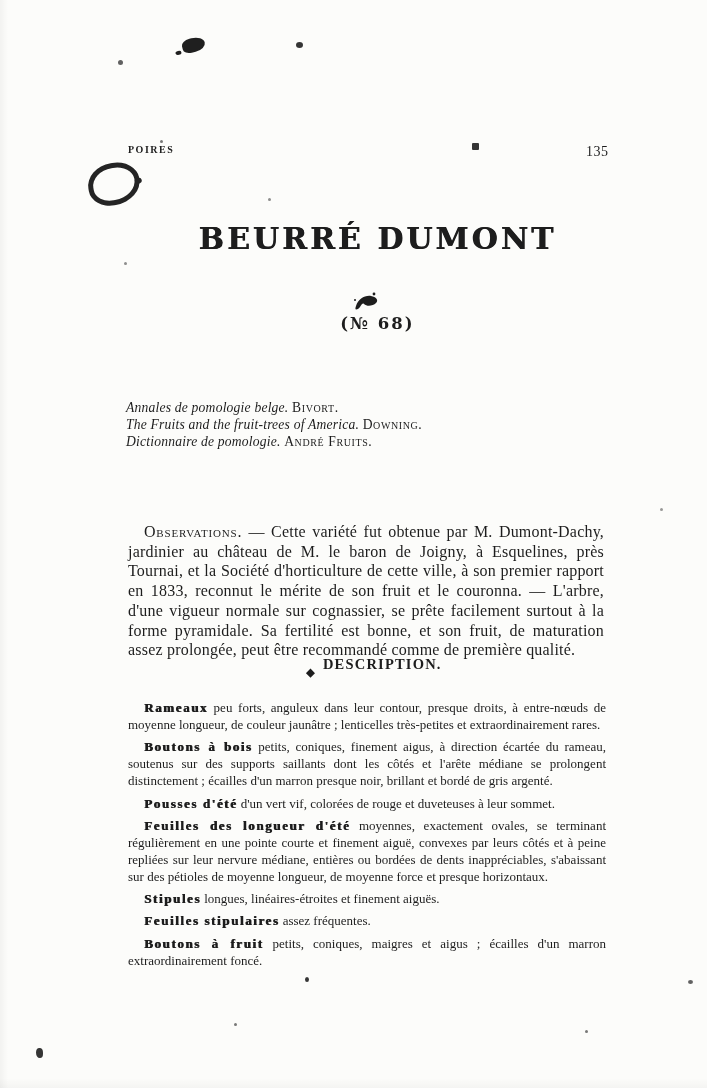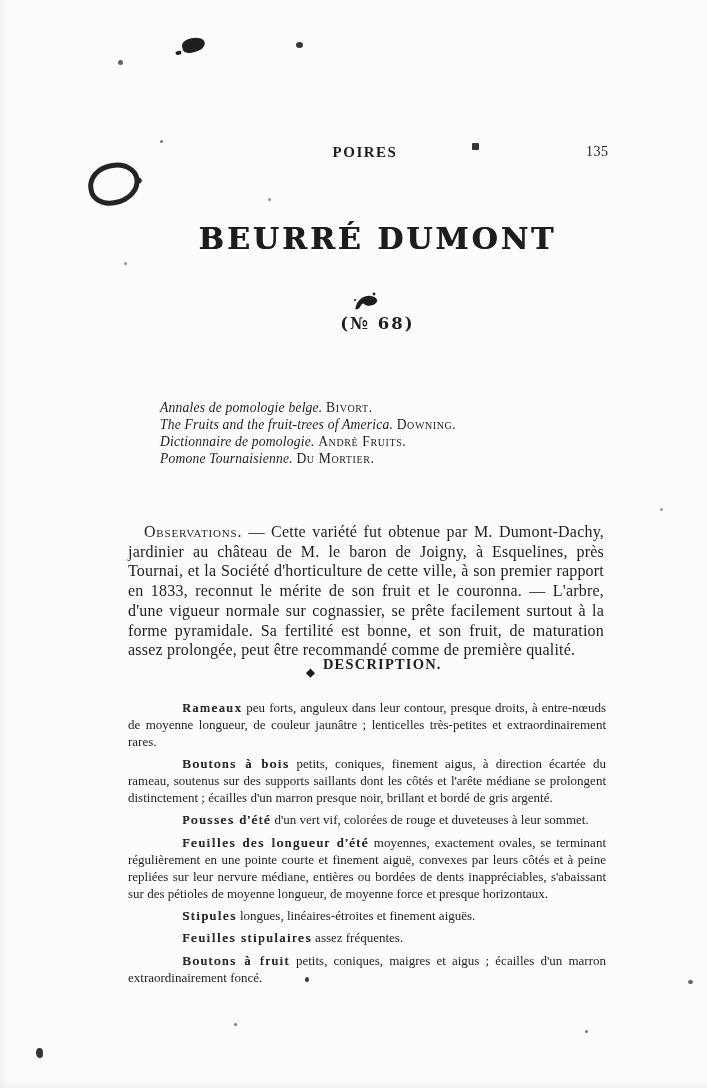--- a/index.html
+++ b/index.html
@@ -10,21 +10,21 @@
   }
   .page::before{
     content:""; position:absolute; inset:0; pointer-events:none;
     background:linear-gradient(90deg, rgba(0,0,0,.04), rgba(0,0,0,0) 8px),
                linear-gradient(0deg, rgba(0,0,0,.03), rgba(0,0,0,0) 10px);
   }
 
   
   .running-title{
     position:absolute; top:144px; left:128px; width:474px;
-    text-align:center; font-size:15px; font-weight:bold; letter-spacing:1.5px;
+    font-size:10px; font-weight:bold; letter-spacing:1.5px;
   }
   .page-number{
     position:absolute; top:144px; left:586px;
     font-size:14px; font-weight:normal; letter-spacing:.5px;
   }
 
   
   .title{
     position:absolute; top:221px; left:24px; width:707px; text-align:center;
     font-family:"DejaVu Serif","Liberation Serif",serif;
@@ -33,21 +33,21 @@
   }
   .title-ornament{ position:absolute; top:291px; left:352px; width:30px; height:24px; }
   .number-line{
     position:absolute; top:314px; left:24px; width:707px; text-align:center;
     font-family:"DejaVu Serif","DejaVu Sans","Liberation Serif",serif;
     font-size:16.5px; font-weight:bold; letter-spacing:2px;
   }
 
   
   .refs{
-    position:absolute; top:399px; left:160px;
+    position:absolute; top:399px; left:126px;
     font-size:13.6px; line-height:17px; font-style:italic; letter-spacing:.2px;
   }
   .refs .author{ font-style:normal; font-variant:small-caps; letter-spacing:.6px; }
 
   
   .observations{
     position:absolute; top:506px; left:128px; width:476px;
     font-size:16px; line-height:19.7px; text-align:justify; text-indent:16px;
     letter-spacing:.2px;
   }
@@ -58,23 +58,22 @@
     position:absolute; top:656px; left:24px; width:707px; text-align:center;
     font-size:14.5px; font-weight:bold; letter-spacing:1.2px;
   }
   .diamond{ display:inline-block; transform:translate(-7px,7px); font-size:11px; }
   .description-list{
     position:absolute; top:700px; left:128px; width:478px;
     font-size:13px; line-height:16.9px; text-align:justify;
   }
   .description-list p{ margin:0 0 5.5px 0; text-indent:16px; }
   .term{
-    font-weight:normal; letter-spacing:1.6px;
+    font-weight:bold; letter-spacing:1.6px;
     text-shadow:.7px 0 currentColor;
-    margin-left:38px;
   }
 
   
   .artifact{ position:absolute; background:#1f1f1f; }
   .blot-main{ top:38px; left:182px; width:23px; height:14px;
     border-radius:45% 60% 55% 40%; transform:rotate(-14deg); }
   .blot-main::after{ content:""; position:absolute; left:-8px; top:9px; width:6px; height:4px;
     background:#1f1f1f; border-radius:50%; }
   .ink-ring{
     position:absolute; top:163px; left:88px; width:42px; height:32px;
@@ -102,21 +101,20 @@
       <circle cx="3" cy="9" r="1" fill="#1d1d1d"></circle>
     </svg>
   </div>
 
   <div class="number-line">(№ 68)</div>
 
   <div class="refs">
     <div><span>Annales de pomologie belge.</span> <span class="author">Bivort.</span></div>
     <div><span>The Fruits and the fruit-trees of America.</span> <span class="author">Downing.</span></div>
     <div><span>Dictionnaire de pomologie.</span> <span class="author">André Fruits.</span></div>
-    <div><span>Pomone Tournaisienne.</span> <span class="author">Du Mortier.</span></div>
   </div>
 
   <p class="observations"><span class="sc-label">Observations.</span> <span>— Cette variété fut obtenue par M. Dumont-Dachy, jardinier au château de M. le baron de Joigny, à Esquelines, près Tournai, et la Société d'horticulture de cette ville, à son premier rapport en 1833, reconnut le mérite de son fruit et le couronna. — L'arbre, d'une vigueur normale sur cognassier, se prête facilement surtout à la forme pyramidale. Sa fertilité est bonne, et son fruit, de maturation assez prolongée, peut être recommandé comme de première qualité.</span></p>
 
   <div class="description-heading"><span class="diamond">◆</span><span>DESCRIPTION.</span></div>
 
   <div class="description-list">
     <p><span class="term">Rameaux</span> <span>peu forts, anguleux dans leur contour, presque droits, à entre-nœuds de moyenne longueur, de couleur jaunâtre ; lenticelles très-petites et extraordinairement rares.</span></p>
     <p><span class="term">Boutons à bois</span> <span>petits, coniques, finement aigus, à direction écartée du rameau, soutenus sur des supports saillants dont les côtés et l'arête médiane se prolongent distinctement ; écailles d'un marron presque noir, brillant et bordé de gris argenté.</span></p>
     <p><span class="term">Pousses d'été</span> <span>d'un vert vif, colorées de rouge et duveteuses à leur sommet.</span></p>

